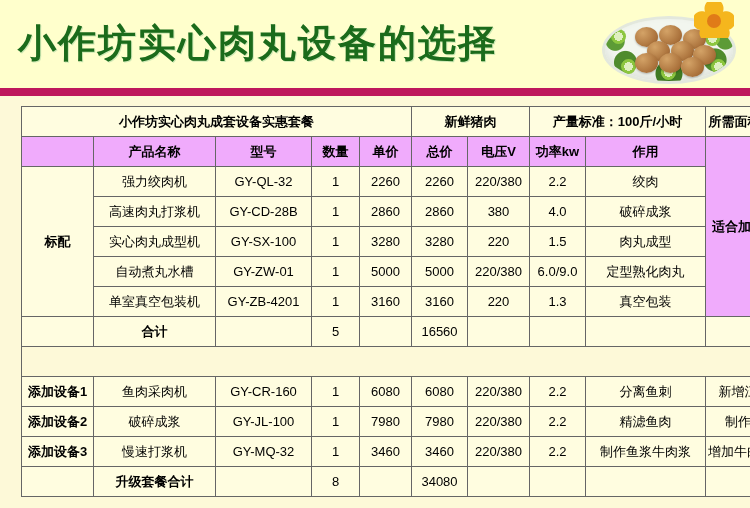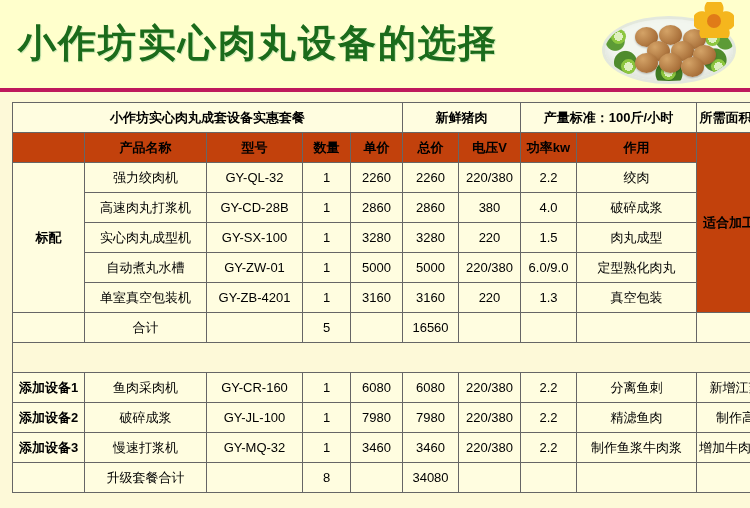--- a/index.html
+++ b/index.html
@@ -17,21 +17,21 @@
     position: relative;
     width: 750px;
     height: 508px;
     background: #fdf9d8;
   }
   
   .banner {
     position: relative;
     height: 88px;
     background: #ffffcc;
-    border-bottom: 4px solid #be185d;
+    border-bottom: 8px solid #be185d;
     overflow: hidden;
   }
   .banner-title {
     position: absolute;
     left: 18px;
     top: 16px;
     font-size: 38px;
     line-height: 54px;
     font-weight: bold;
     color: #1b6b1b;
@@ -103,21 +103,21 @@
     position: absolute;
     left: 13px;
     top: 12px;
     width: 14px;
     height: 14px;
     border-radius: 50%;
     background: #e07b18;
   }
   
   .table-wrap {
-    padding: 10px 3px 0 12px;
+    padding: 10px 3px 0 21px;
   }
   table.spec {
     width: 744px;
     border-collapse: collapse;
     table-layout: fixed;
     background: #fffde0;
   }
   table.spec td {
     border: 1px solid #666666;
     font-size: 13px;
@@ -129,39 +129,39 @@
     overflow: hidden;
   }
   .title-row td {
     height: 31px;
     font-weight: bold;
     font-size: 14px;
     background: #fffde0;
   }
   .head-row td {
     font-weight: bold;
-    background: #c2410c;
+    background: #f0abfc;
   }
   .cell-left {
     text-align: left;
     padding-left: 6px;
   }
   .blank-row td {
     height: 16px;
     border: none;
     background: #fdf9d8;
   }
   .group-label {
     font-weight: bold;
     margin-top: 40px;
   }
   .sum-label {
     text-align: left;
     padding-left: 6px;
-    font-weight: normal;
+    font-weight: bold;
   }
   .small {
     font-size: 12px;
   }
   .tiny {
     font-size: 11px;
   }
   .addon-label {
     font-size: 12.5px;
     font-weight: bold;

